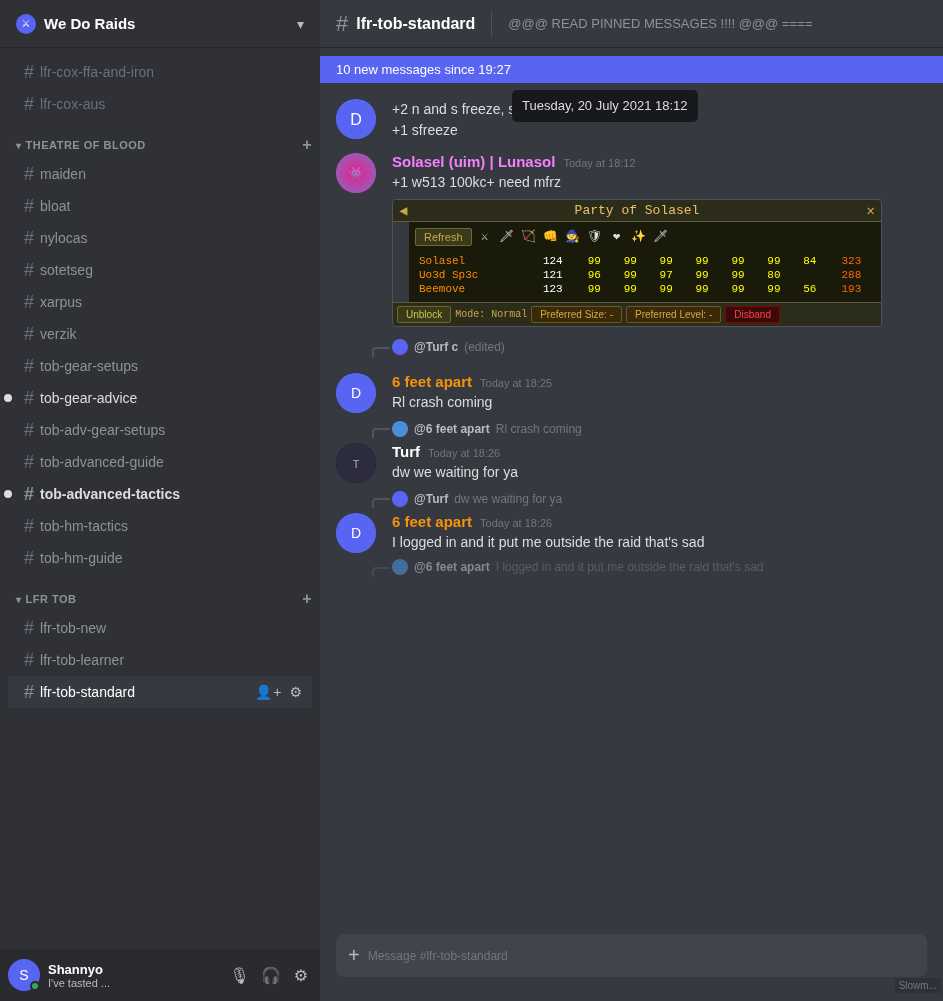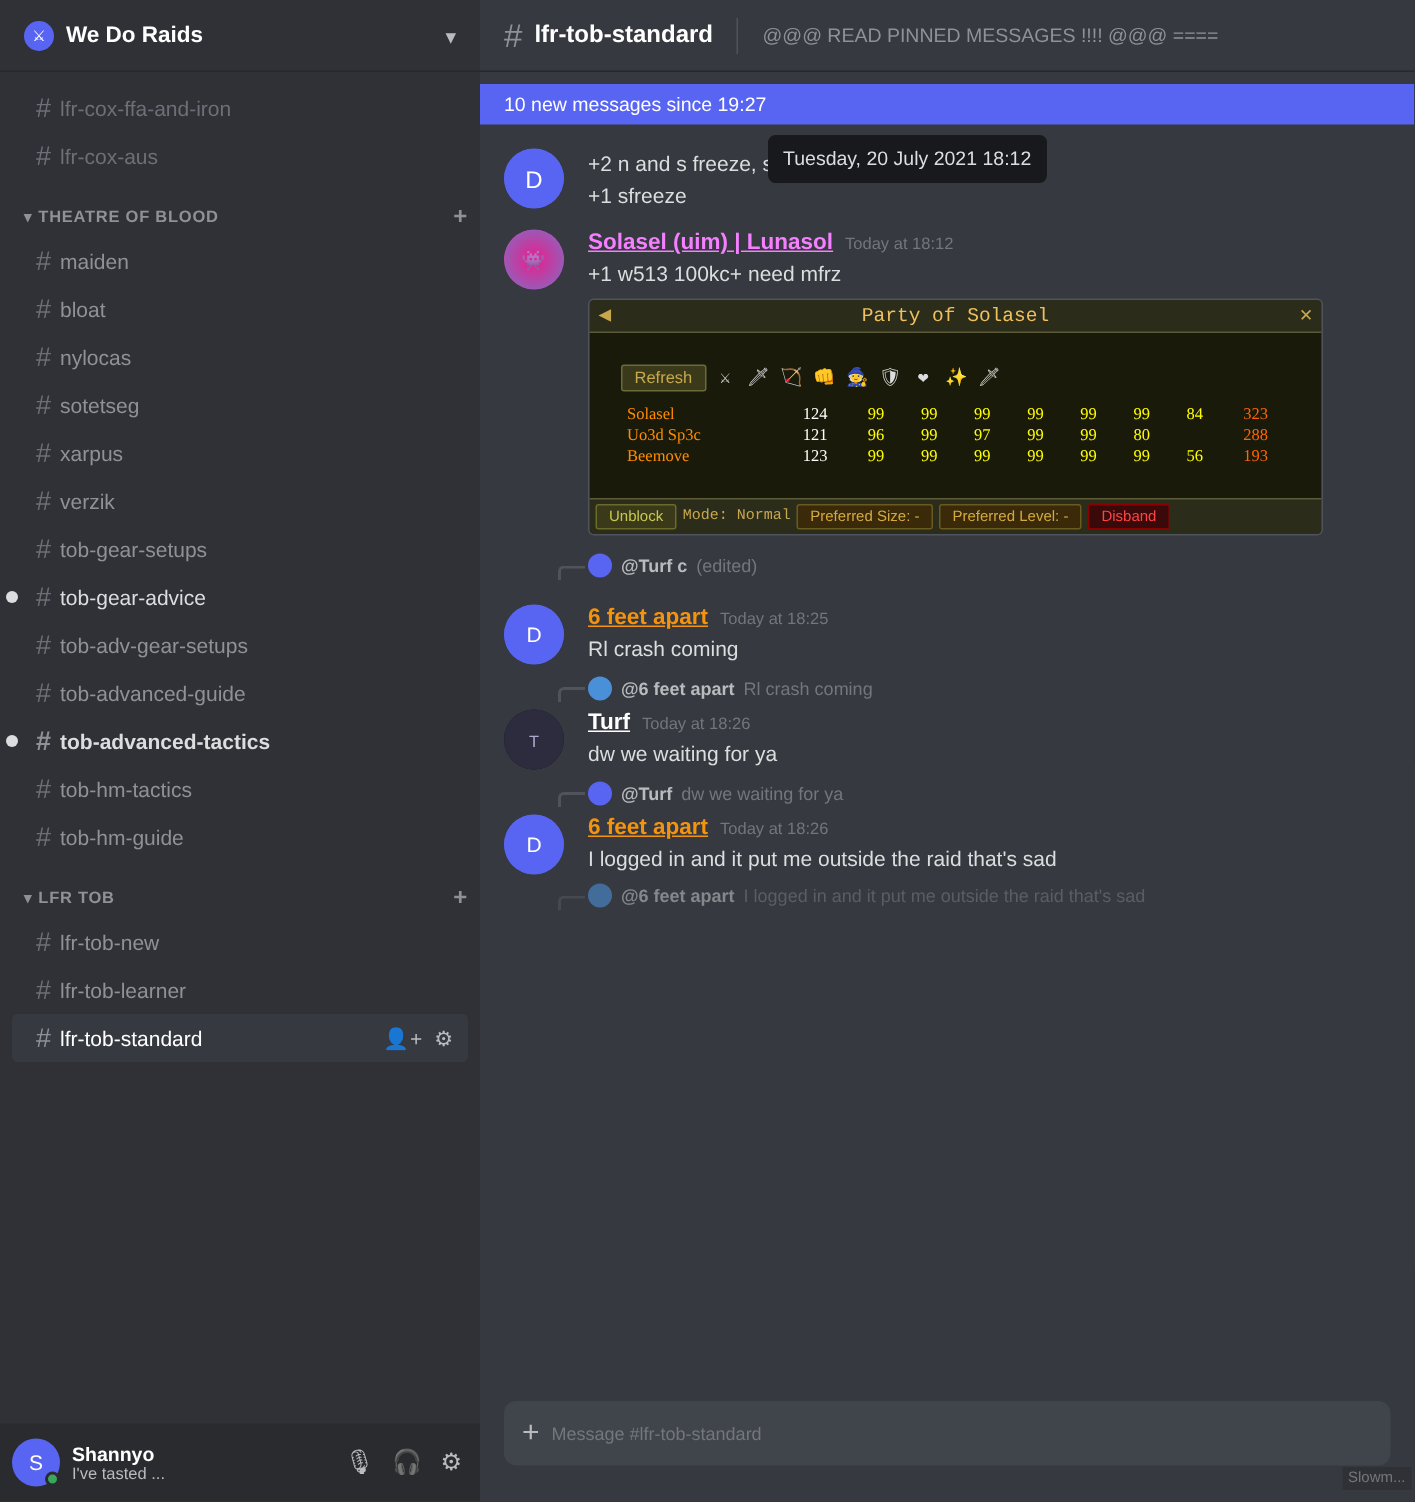--- a/index.html
+++ b/index.html
@@ -298,21 +298,20 @@
     }
     .message-header {
       display: flex;
       align-items: baseline;
       gap: 8px;
       margin-bottom: 2px;
     }
     .msg-username {
       font-weight: 600;
       font-size: 15px;
-      text-decoration: underline;
     }
     .msg-username.pink { color: #f47fff; }
     .msg-username.orange { color: #f4930d; }
     .msg-username.white { color: #ffffff; }
     .msg-timestamp {
       color: #72767d;
       font-size: 11px;
     }
     .msg-text {
       color: #dcddde;
@@ -354,21 +353,22 @@
       font-weight: 400;
       text-align: right;
     }
     .game-embed-close {
       color: #c8a84c;
       font-size: 14px;
       cursor: pointer;
     }
     .game-embed-body {
       background: #1a1a0a;
-      padding: 21px;
+      padding: 6px;
+      margin-left: 16px;
     }
     .game-embed-toolbar {
       display: flex;
       align-items: center;
       gap: 4px;
       margin-bottom: 6px;
     }
     .game-refresh-btn {
       background: #3a3a1a;
       border: 1px solid #6a6a3a;
@@ -393,21 +393,20 @@
     }
     .game-table th {
       color: #a08030;
       padding: 1px 4px;
       text-align: center;
     }
     .game-table td {
       color: #ffff00;
       padding: 1px 4px;
       text-align: center;
-      font-family: Liberation Serif, serif;
     }
     .game-table td.name-col { color: #ff8c00; text-align: left; }
     .game-table td.combat-col { color: #ffffff; }
     .game-table td.kc-col { color: #ff6600; }
 
     .game-empty-area {
       background: #0a0a05;
       border: 1px solid #3a3a1a;
       min-height: 80px;
       display: flex;

